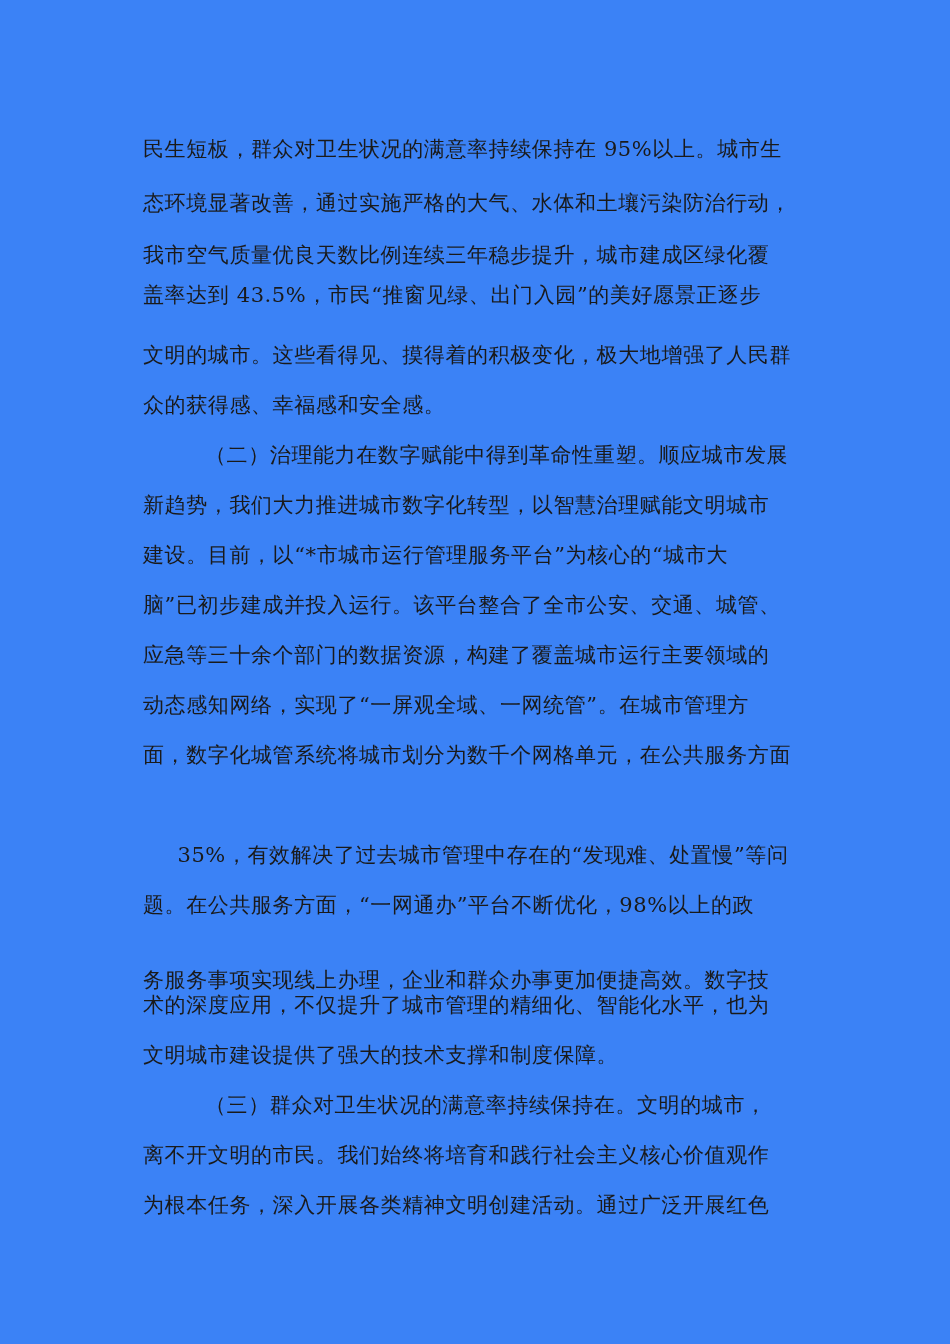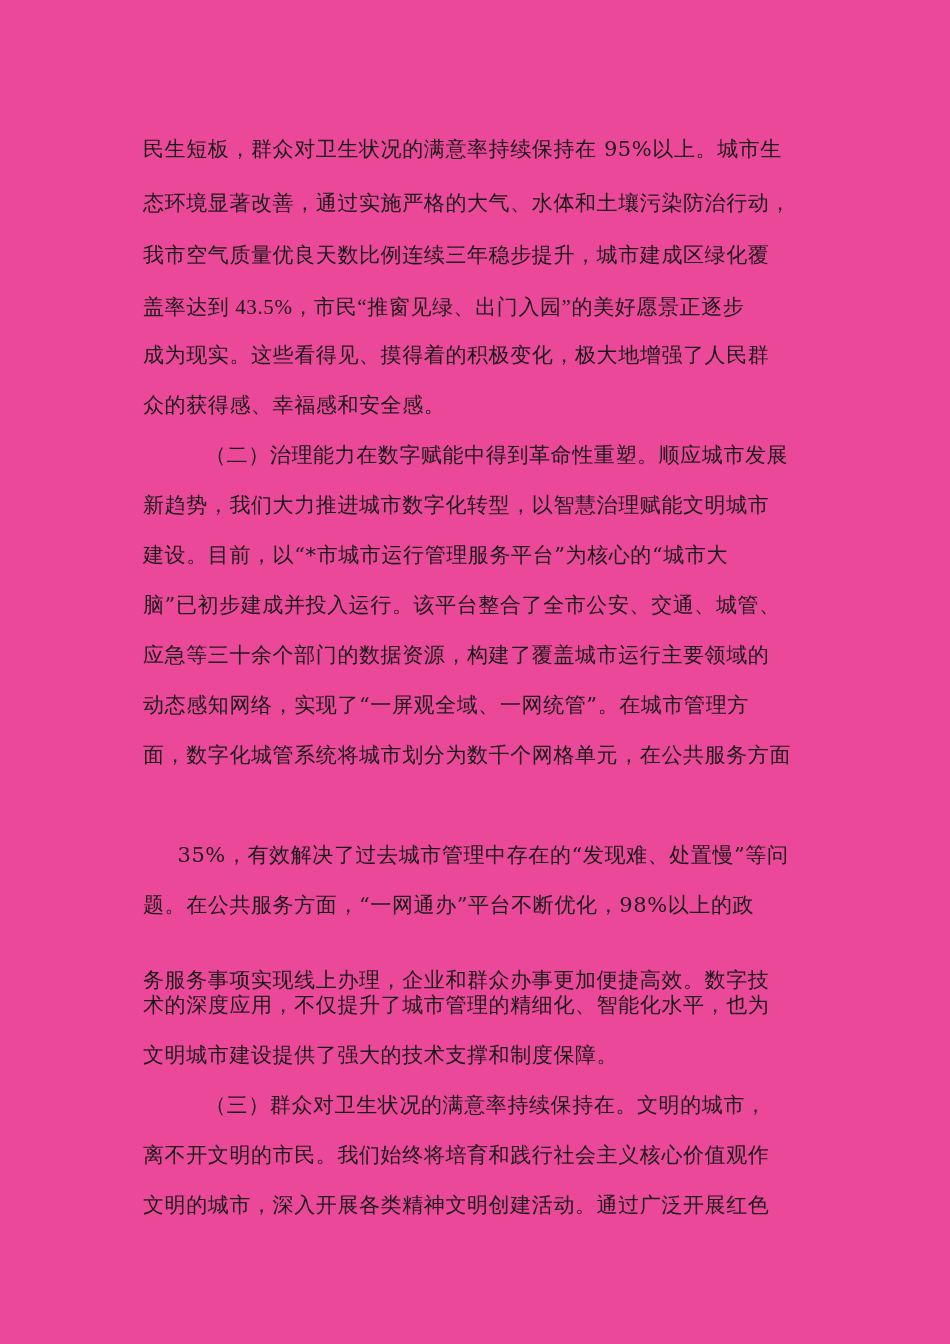--- a/index.html
+++ b/index.html
@@ -14,21 +14,21 @@
       overflow: hidden;
       font-family: "DejaVu Serif", "Liberation Serif", serif;
       color: #1a1a1a;
     }
     .page {
       position: absolute;
       left: 0;
       top: 0;
       width: 950px;
       height: 1344px;
-      background: #ec4899;
+      background: #3b82f6;
     }
     .line {
       position: absolute;
       left: 143px;
       width: 680px;
       font-size: 21px;
       line-height: 30px;
       height: 30px;
       white-space: nowrap;
       letter-spacing: 0.6px;
@@ -37,33 +37,33 @@
       left: 205px;
     }
   </style>
 </head>
 <body>
 
 <div class="page">
   <div class="line" style="top:134px;">民生短板，群众对卫生状况的满意率持续保持在 95%以上。城市生</div>
   <div class="line" style="top:188px;">态环境显著改善，通过实施严格的大气、水体和土壤污染防治行动，</div>
   <div class="line" style="top:240px;font-family:Liberation Serif, serif;">我市空气质量优良天数比例连续三年稳步提升，城市建成区绿化覆</div>
-  <div class="line" style="top:292px;font-family:Liberation Serif, serif;">盖率达到 43.5%，市民“推窗见绿、出门入园”的美好愿景正逐步</div>
-  <div class="line" style="top:340px;">成为现实。这些看得见、摸得着的积极变化，极大地增强了人民群</div>
+  <div class="line" style="top:280px;">盖率达到 43.5%，市民“推窗见绿、出门入园”的美好愿景正逐步</div>
+  <div class="line" style="top:340px;">文明的城市。这些看得见、摸得着的积极变化，极大地增强了人民群</div>
   <div class="line" style="top:390px;">众的获得感、幸福感和安全感。</div>
 
   <div class="line indent" style="top:440px;">（二）治理能力在数字赋能中得到革命性重塑。顺应城市发展</div>
   <div class="line" style="top:490px;">新趋势，我们大力推进城市数字化转型，以智慧治理赋能文明城市</div>
   <div class="line" style="top:540px;">建设。目前，以“*市城市运行管理服务平台”为核心的“城市大</div>
   <div class="line" style="top:590px;">脑”已初步建成并投入运行。该平台整合了全市公安、交通、城管、</div>
   <div class="line" style="top:640px;">应急等三十余个部门的数据资源，构建了覆盖城市运行主要领域的</div>
   <div class="line" style="top:690px;">动态感知网络，实现了“一屏观全域、一网统管”。在城市管理方</div>
   <div class="line" style="top:740px;">面，数字化城管系统将城市划分为数千个网格单元，在公共服务方面</div>
   <div class="line" style="top:840px;text-align:center;">35%，有效解决了过去城市管理中存在的“发现难、处置慢”等问</div>
   <div class="line" style="top:890px;">题。在公共服务方面，“一网通办”平台不断优化，98%以上的政</div>
   <div class="line" style="top:940px;margin-top:25px;">务服务事项实现线上办理，企业和群众办事更加便捷高效。数字技</div>
   <div class="line" style="top:990px;">术的深度应用，不仅提升了城市管理的精细化、智能化水平，也为</div>
   <div class="line" style="top:1040px;">文明城市建设提供了强大的技术支撑和制度保障。</div>
 
   <div class="line indent" style="top:1090px;">（三）群众对卫生状况的满意率持续保持在。文明的城市，</div>
   <div class="line" style="top:1140px;">离不开文明的市民。我们始终将培育和践行社会主义核心价值观作</div>
-  <div class="line" style="top:1190px;">文明的城市，深入开展各类精神文明创建活动。通过广泛开展红色</div>
+  <div class="line" style="top:1190px;">为根本任务，深入开展各类精神文明创建活动。通过广泛开展红色</div>
 </div>
 
 </body></html>

